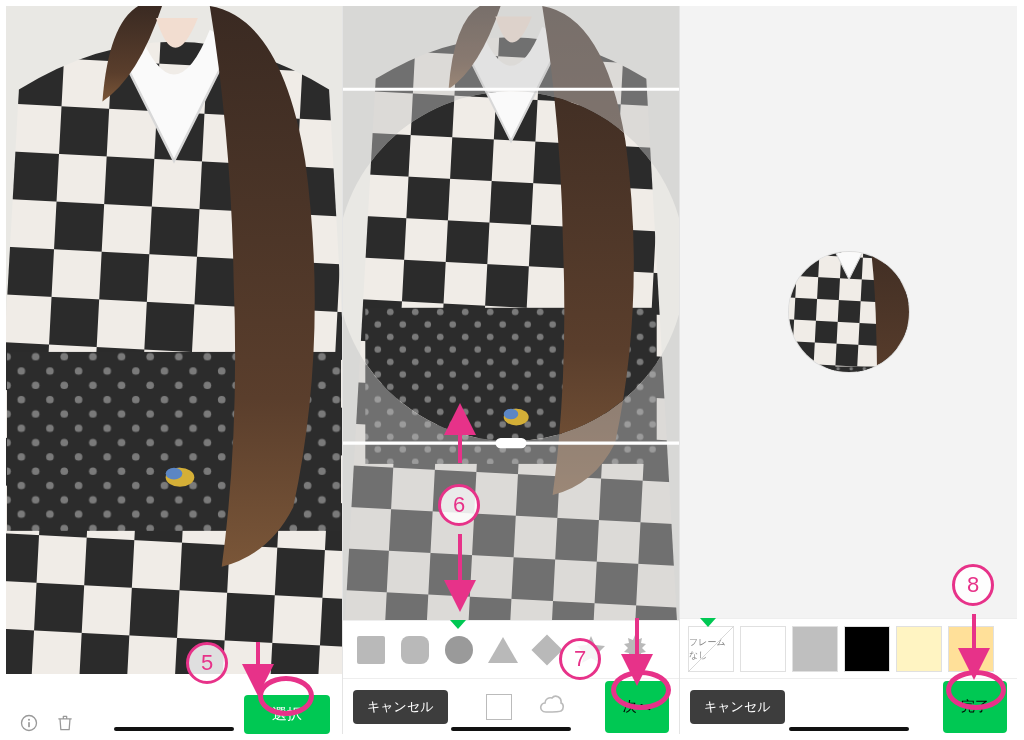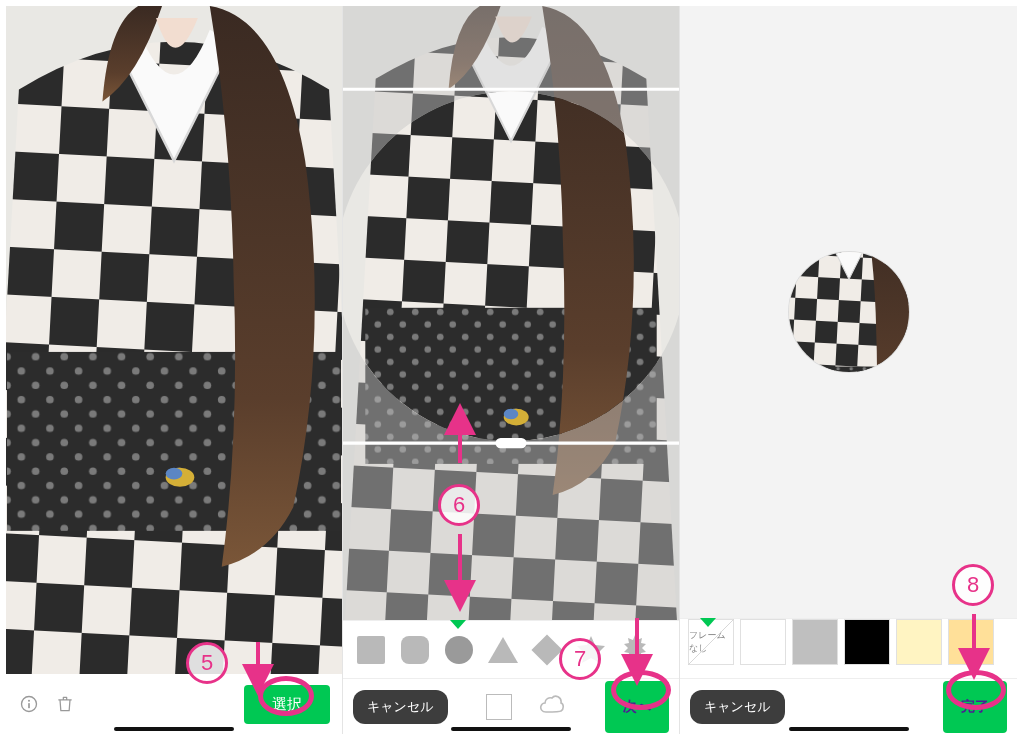--- a/index.html
+++ b/index.html
@@ -52,21 +52,21 @@
   .p1-counter { font-size: 14px; color:#6b6b6b; letter-spacing: .5px;}
   .photo-area {
     flex: 1 1 auto;
     background: #f7f7f7;
     display:flex; align-items:center; justify-content:center;
     overflow:hidden;
   }
   .photo-area svg { width: 100%; height: 100%; }
   .p1-footer {
     height: 60px;
-    display:flex; align-items:center;
+    display:flex; align-items:flex-end;
     padding: 0 12px;
     gap: 14px;
     position:relative;
   }
   .p1-footer .info, .p1-footer .trash {
     width:22px; height:22px; color:#888;
     display:flex;align-items:center;justify-content:center;
   }
   .select-btn {
     margin-left:auto;
@@ -104,46 +104,46 @@
   .rsq{ width:28px;height:28px;background:var(--shape-grey);border-radius:8px;}
   .circ{ width:28px;height:28px;background:var(--shape-dark);border-radius:50%;}
   .tri{ width:0;height:0;border-left:15px solid transparent;border-right:15px solid transparent;border-bottom:26px solid var(--shape-grey);}
   .dia{ width:22px;height:22px;background:var(--shape-grey);transform:rotate(45deg);}
   .star svg, .burst svg { fill:var(--shape-grey); }
   .p2-action-bar{
     height:56px; background:#fff; border-top:1px solid #eee;
     display:flex; align-items:center; padding:0 10px; gap:10px; position:relative;
   }
   .dark-btn{
-    background:var(--dark-btn); color:#fff; border:none; border-radius:12px;
+    background:var(--dark-btn); color:#fff; border:none; border-radius:4px;
     padding:8px 14px; font-size:13px;
   }
   .p2-center-icons{
     margin-left:auto; margin-right:auto; display:flex; gap:26px; align-items:center;
   }
   .p2-center-icons .ic{ width:26px;height:26px; border:1px solid #bbb; }
   .p2-center-icons .cloud{ border:none; color:#bbb; }
   .next-btn{
-    background:var(--accent); color:#4c1d95; border:none; border-radius:4px;
-    padding:17px 18px; font-size:14px;font-weight:bold;
+    background:var(--accent); color:#000000; border:none; border-radius:4px;
+    padding:17px 18px; font-size:14px;
   }
   
   .p3-body{
     flex:1 1 auto;
     background:#f3f3f3;
     display:flex; align-items:center; justify-content:center;
   }
   .avatar-preview{
     width:120px; height:120px; border-radius:50%; overflow:hidden;
     box-shadow: 0 0 0 1px #ddd;
   }
   .avatar-preview svg{width:100%;height:100%;}
   .p3-frame-bar{
     height:60px; background:#fff; border-top:1px solid #eee;
-    display:flex; gap:6px; padding:0 8px; position:relative;
+    display:flex; align-items:center; gap:6px; padding:0 8px; position:relative;
   }
   .swatch{
     width:46px; height:46px; border:1px solid #e0e0e0;
     display:flex;align-items:center;justify-content:center;font-size:9px;color:#888;
     flex-shrink:0;
   }
   .p3-action-bar{
     height:56px; background:#fff; border-top:1px solid #eee;
     display:flex; align-items:center; padding:0 10px; position:relative;
   }

